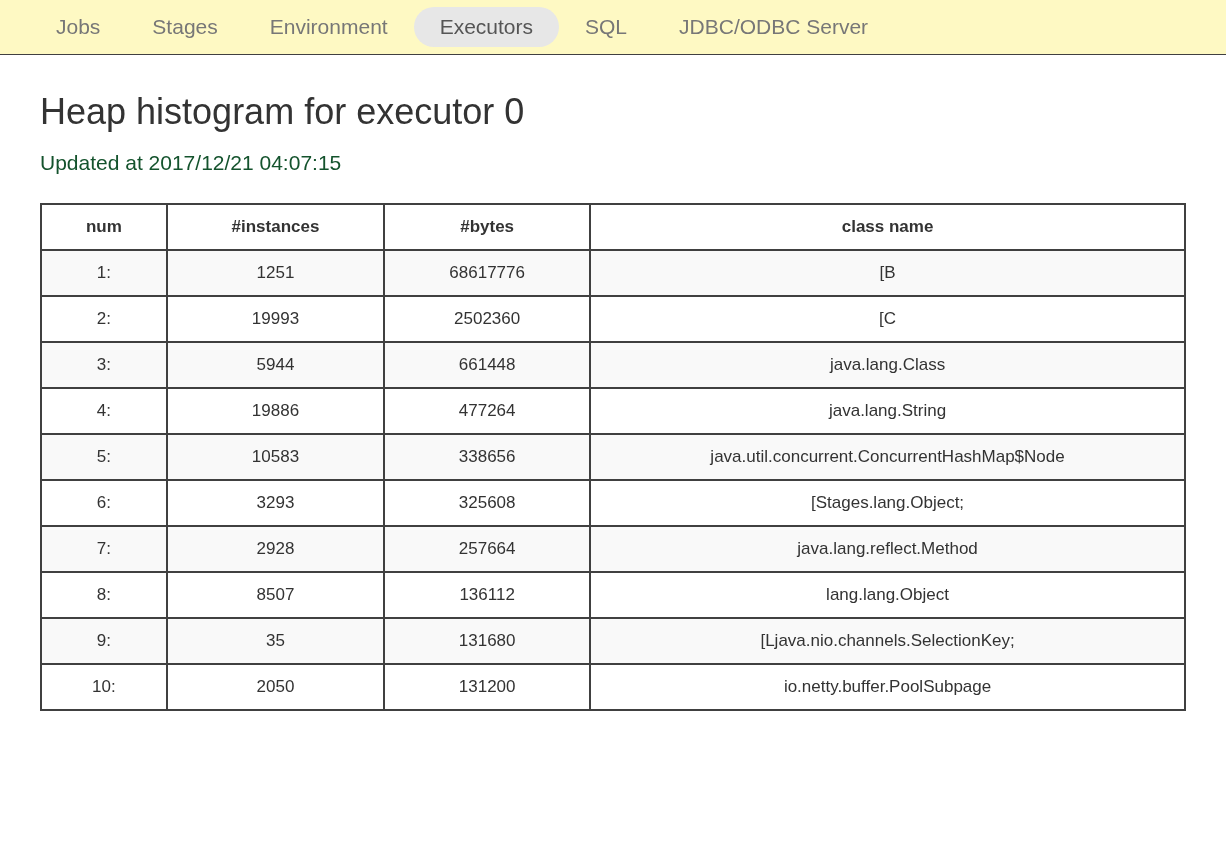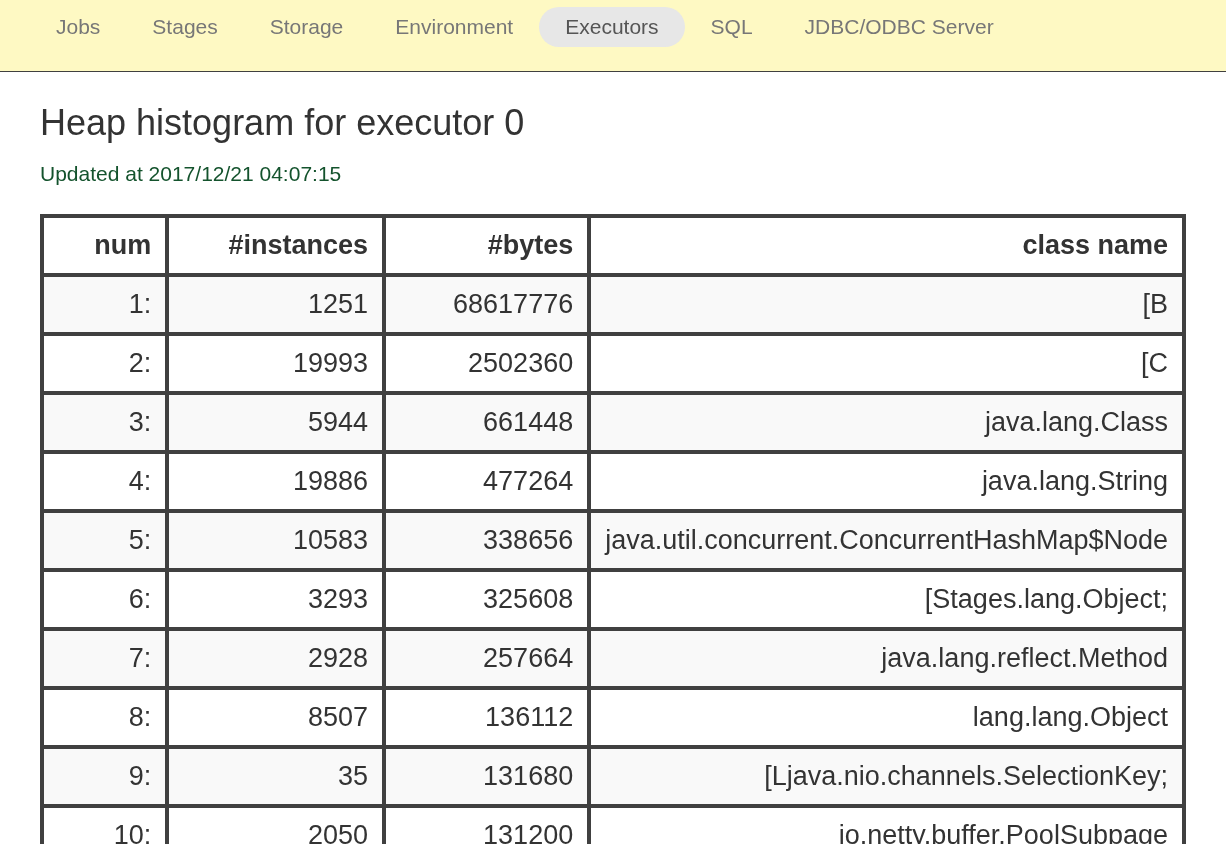--- a/index.html
+++ b/index.html
@@ -30,47 +30,47 @@
       color: #777;
       cursor: pointer;
     }
     .navbar li.active {
       background: #e7e7e7;
       border-radius: 25px;
       color: #555;
       padding-top: 8px;
       padding-bottom: 8px;
       margin-top: 7px;
-      margin-bottom: 24px;
+      margin-bottom: 7px;
     }
     .container {
       padding: 20px 40px;
     }
     h3.page-title {
       font-size: 36px;
       font-weight: 400;
       color: #333;
       margin-bottom: 18px;
-      margin-top: 10px;
+      margin-top: 16px;
     }
     .updated {
       font-size: 21px;
       color: #14532d;
       margin-bottom: 28px;
     }
     table {
       width: 100%;
       border-collapse: collapse;
       border: 1px solid #ddd;
     }
     th, td {
       padding: 12px 14px;
-      text-align: right;
-      border: 4px solid #404040;
-      font-size: 27px;
+      text-align: center;
+      border: 2px solid #404040;
+      font-size: 17px;
       color: #333;
     }
     th {
       font-weight: 700;
       background: #fff;
     }
     tbody tr:nth-child(odd) {
       background: #f9f9f9;
     }
     tbody tr:nth-child(even) {
@@ -81,21 +81,20 @@
     col.c-bytes { width: 18%; }
     col.c-name { width: 52%; }
   </style>
 </head>
 <body>
 
 <div class="navbar">
   <ul>
     <li>Jobs</li>
     <li>Stages</li>
-    <li>Storage</li>
     <li>Environment</li>
     <li class="active">Executors</li>
     <li>SQL</li>
     <li>JDBC/ODBC Server</li>
   </ul>
 </div>
 
 <div class="container">
   <h3 class="page-title">Heap histogram for executor 0</h3>
   <div class="updated">Updated at 2017/12/21 04:07:15</div>

